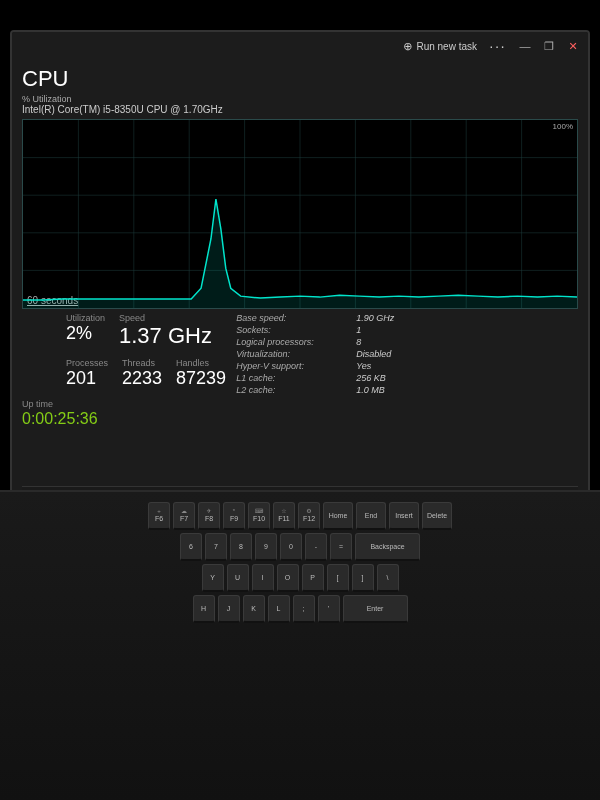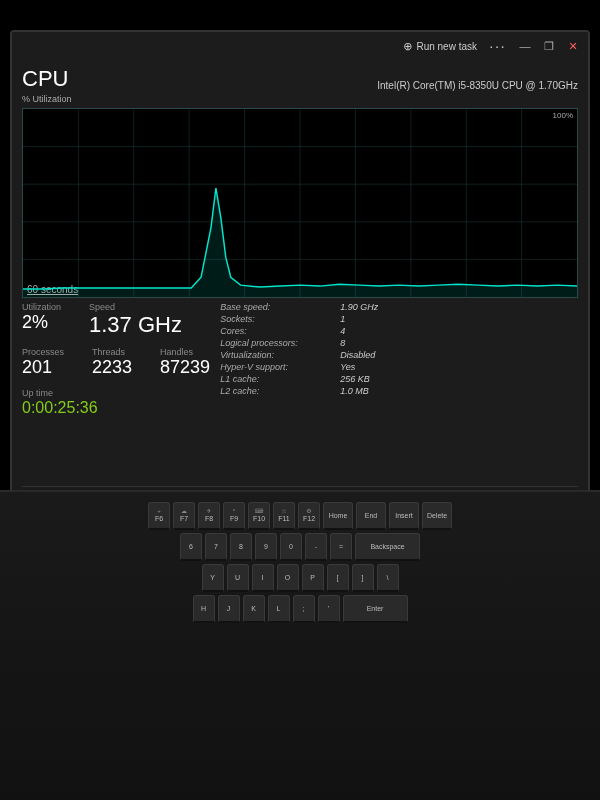--- a/index.html
+++ b/index.html
@@ -72,21 +72,22 @@
       color: #fff;
       font-size: 22px;
       font-weight: 300;
       margin-bottom: 2px;
     }
 
     
     .top-info-row {
       display: flex;
       justify-content: space-between;
-      align-items: center;
+      align-items: flex-start;
+      flex-direction: column;
     }
     .util-label {
       color: #aaa;
       font-size: 9px;
     }
     .cpu-model {
       color: #ccc;
       font-size: 10px;
       text-align: right;
     }
@@ -144,22 +145,23 @@
       font-size: 18px;
       font-weight: 300;
       line-height: 1.1;
     }
     .stat-value-large {
       font-size: 22px;
     }
 
     .stat-row {
       display: flex;
-      gap: 28px;
+      gap: 14px;
       margin-bottom: 4px;
+      margin-left: 44px;
     }
 
     .info-table {
       width: 100%;
     }
     .info-row {
       display: flex;
       font-size: 9px;
       margin-bottom: 2px;
     }
@@ -444,24 +446,20 @@
         <div class="info-table" id="info-table-container">
         <div class="info-row">
         <span class="info-key">Base speed:</span>
         <span class="info-val">1.90 GHz</span>
       </div>
             <div class="info-row">
         <span class="info-key">Sockets:</span>
         <span class="info-val">1</span>
       </div>
             <div class="info-row">
-        <span class="info-key">Cores:</span>
-        <span class="info-val">4</span>
-      </div>
-            <div class="info-row">
         <span class="info-key">Logical processors:</span>
         <span class="info-val">8</span>
       </div>
             <div class="info-row">
         <span class="info-key">Virtualization:</span>
         <span class="info-val">Disabled</span>
       </div>
             <div class="info-row">
         <span class="info-key">Hyper-V support:</span>
         <span class="info-val">Yes</span>

